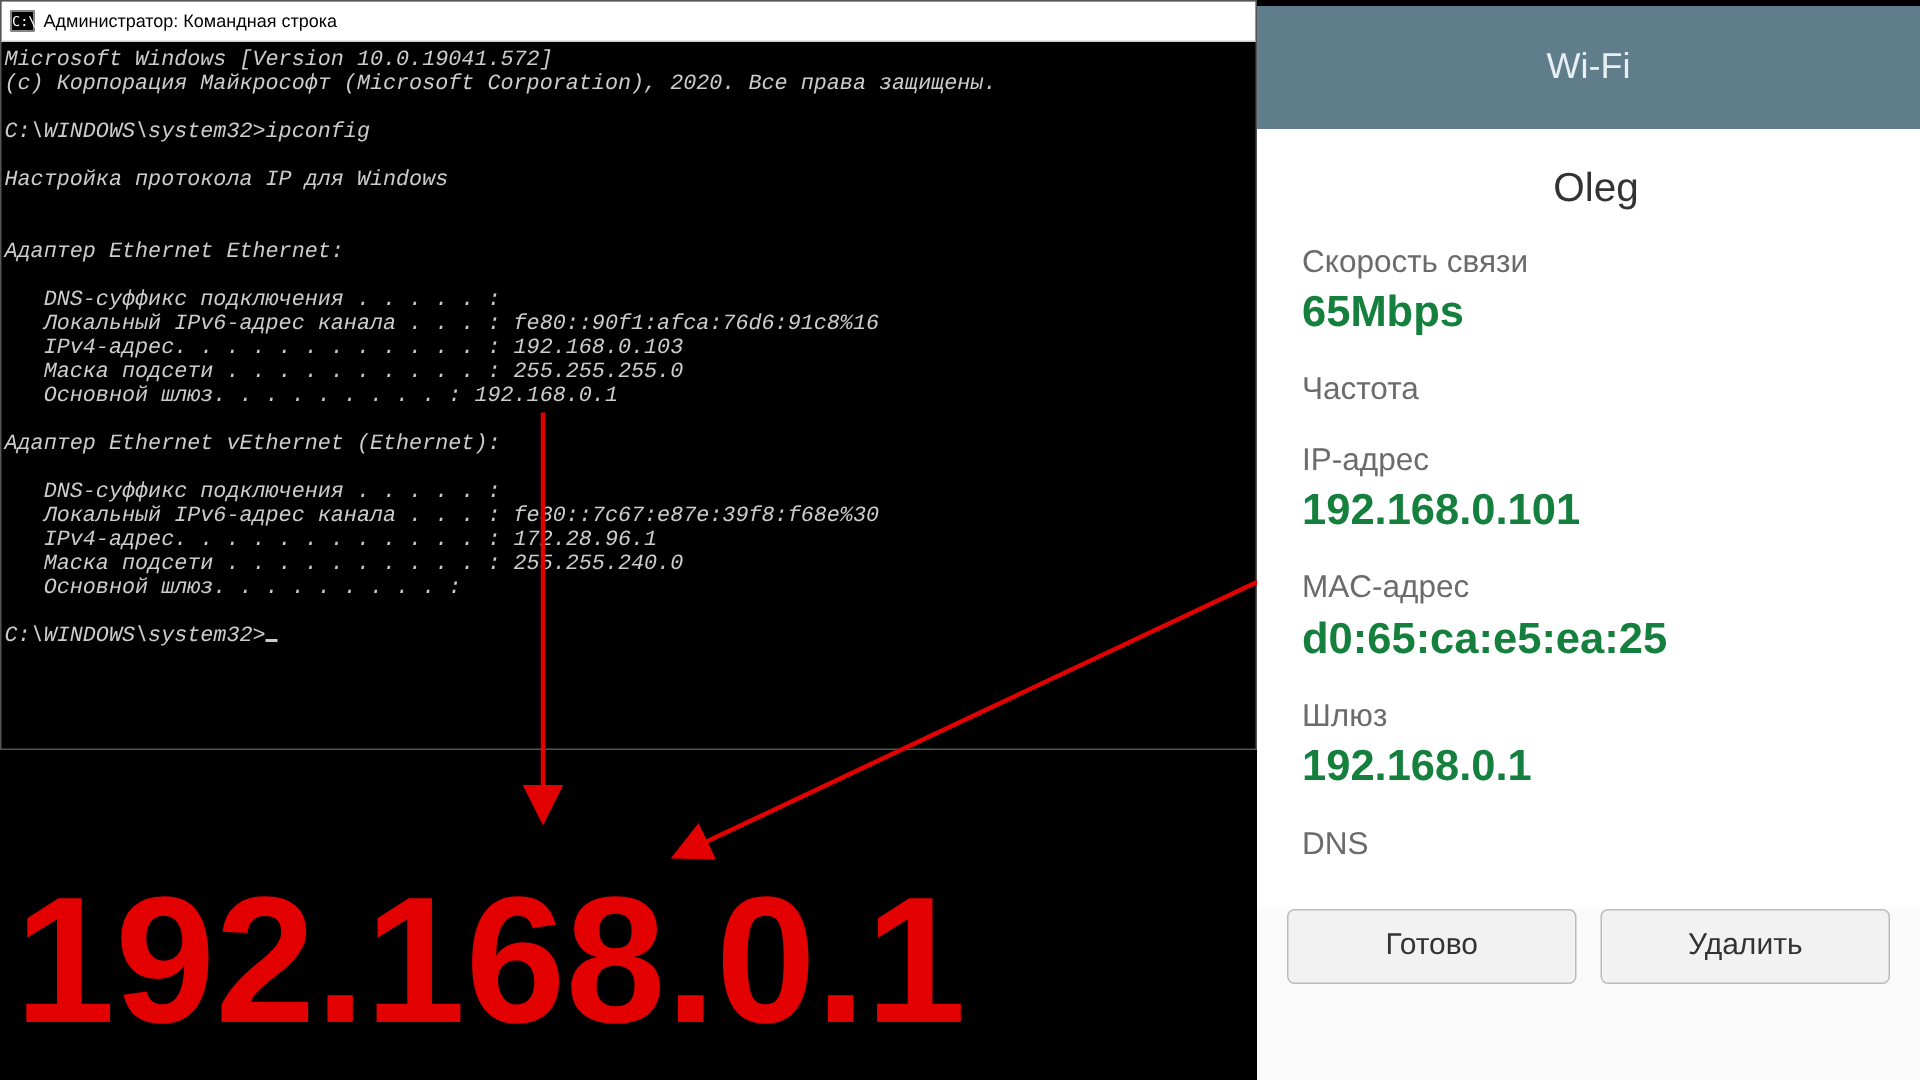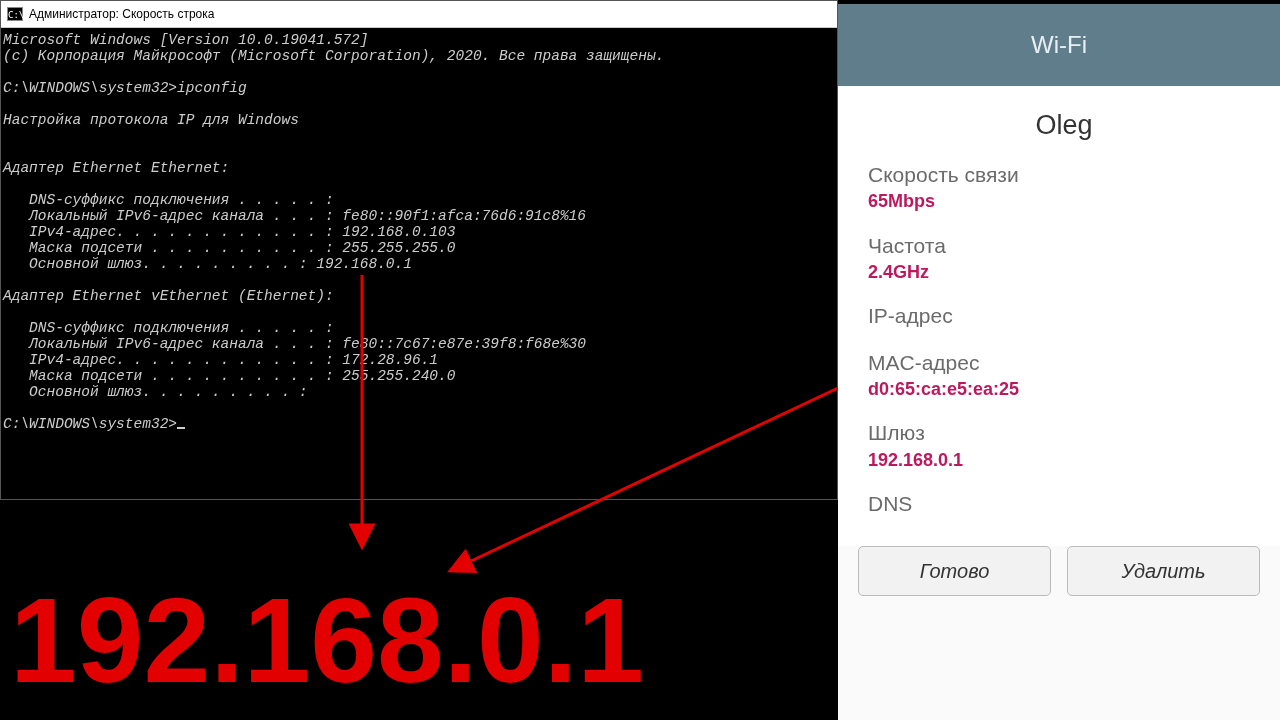--- a/index.html
+++ b/index.html
@@ -11,37 +11,37 @@
   .cmd-icon { width:16px; height:14px; background:#000; color:#fff; font-family:Consolas,monospace; font-size:9px; line-height:14px; text-align:center; margin-right:6px; border:1px solid #888; }
   .cmd-body { font-family:Consolas,"Courier New",monospace; font-size:14.5px; line-height:16px; color:#ccc; padding:4px 2px; white-space:pre; letter-spacing:0px;font-style:italic; }
   .cursor { display:inline-block; width:8px; height:2px; background:#ccc; vertical-align:-1px; }
 
   .phone { position:absolute; right:0; top:4px; width:442px; height:720px; background:#fafafa; }
   .phone-header { height:82px; background:#607d8b; color:#e8eff2; font-size:24px; display:flex; align-items:center; justify-content:center; font-weight:400; }
   .phone-card { background:#fff; margin:0; padding:24px 20px 10px 30px; }
   .ssid { text-align:center; font-size:27px; color:#333; font-weight:400; margin-bottom:20px; }
   .field { margin-bottom:18px; }
   .field-label { font-size:21px; color:#6b6b6b; font-weight:400; line-height:1.35; }
-  .field-value { font-size:18px; color:#be185d; font-weight:700; line-height:1.35; }
-  .phone-buttons { display:flex; gap:16px; padding:0 20px 22px 20px;font-style:italic; }
+  .field-value { font-size:29px; color:#15803d; font-weight:700; line-height:1.35; }
+  .phone-buttons { display:flex; gap:16px; padding:0 20px 22px 20px; }
   .phone-btn { flex:1; height:50px; border:1px solid #bbb; border-radius:5px; background:#f2f2f2; font-size:20px; color:#333; display:flex; align-items:center; justify-content:center; }
 
   .big-ip { position:absolute; left:10px; bottom:20px; color:#e30000; font-weight:800; font-size:120px; letter-spacing:0px; font-family:Arial,sans-serif; line-height:1; }
 
   .arrows { position:absolute; left:0; top:0; pointer-events:none; }
 </style>
 </head>
 <body>
 
 <div class="stage">
 
   <div class="cmd-window">
     <div class="cmd-titlebar">
       <span class="cmd-icon">C:\</span>
-      <span>Администратор: Скорость строка</span>
+      <span>Администратор: Командная строка</span>
     </div>
     <div class="cmd-body" id="cmd-body">Microsoft Windows [Version 10.0.19041.572]
 (c) Корпорация Майкрософт (Microsoft Corporation), 2020. Все права защищены.
 
 C:\WINDOWS\system32&gt;ipconfig
 
 Настройка протокола IP для Windows
 
 
 Адаптер Ethernet Ethernet:
@@ -79,24 +79,24 @@
     <div class="phone-header">Wi-Fi</div>
     <div class="phone-card">
       <div class="ssid">Oleg</div>
       <div id="phone-fields">
           <div class="field">
             <div class="field-label">Скорость связи</div>
             <div class="field-value">65Mbps</div>
           </div>
           <div class="field">
             <div class="field-label">Частота</div>
-            <div class="field-value">2.4GHz</div>
           </div>
           <div class="field">
             <div class="field-label">IP-адрес</div>
+            <div class="field-value">192.168.0.101</div>
           </div>
           <div class="field">
             <div class="field-label">MAC-адрес</div>
             <div class="field-value">d0:65:ca:e5:ea:25</div>
           </div>
           <div class="field">
             <div class="field-label">Шлюз</div>
             <div class="field-value">192.168.0.1</div>
           </div>
           <div class="field">

